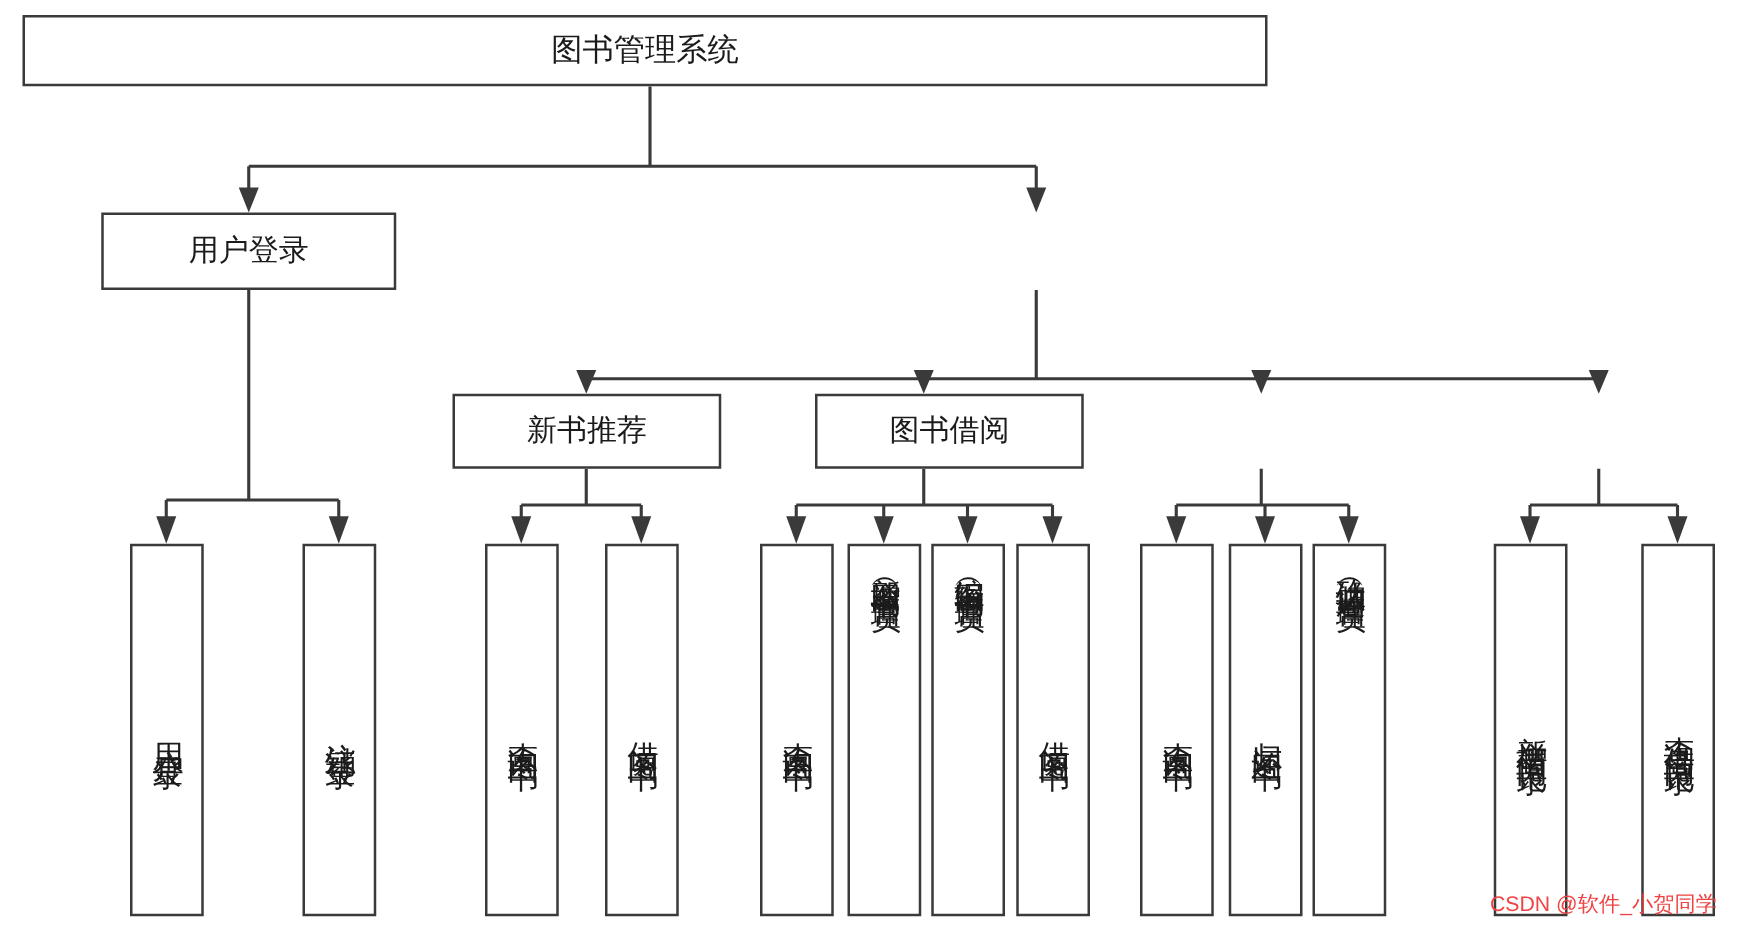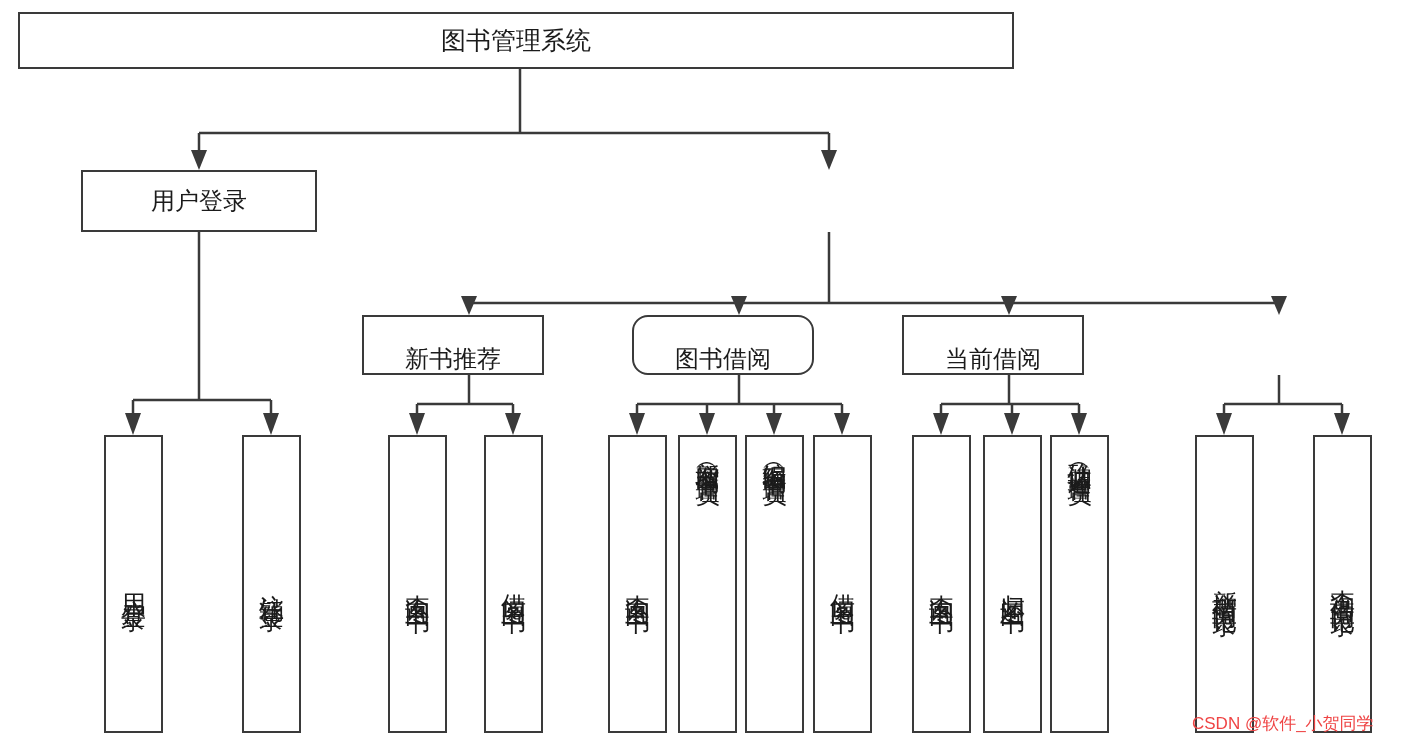--- a/index.html
+++ b/index.html
@@ -39,24 +39,24 @@
     left:18px;top:12px;width:996px;height:57px;
     border-width:2.5px;
   }
   .node.root .lbl{font-size:25px;}
   
   .node.lvl2{height:62px;}
   .node.lvl2 .lbl{font-size:24px;}
   #n-user-login{left:81px;top:170px;width:236px;}
   #n-book-manage{left:711px;top:170px;width:235px;}
   
-  .node.lvl3{height:60px;width:182px;align-items:flex-end;}
+  .node.lvl3{height:60px;width:215px;}
   .node.lvl3 .lbl{font-size:24px;}
   #n-new-rec{left:362px;top:315px;}
-  #n-borrow{left:632px;top:315px;border-radius:16px;}
+  #n-borrow{left:652px;top:315px;}
   #n-current{left:902px;top:315px;}
   #n-history{left:1172px;top:315px;}
   
   .node.leaf{
     top:435px;height:298px;width:59px;
     align-items:flex-start;
     padding-top:6px;
   }
   .node.leaf .lbl{
     writing-mode:vertical-rl;
@@ -162,23 +162,20 @@
   <div class="node lvl2" id="n-user-login">
     <span class="lbl">用户登录</span>
   </div>
 
   <div class="node lvl3" id="n-new-rec">
     <span class="lbl">新书推荐</span>
   </div>
   <div class="node lvl3" id="n-borrow">
     <span class="lbl">图书借阅</span>
   </div>
-  <div class="node lvl3" id="n-current">
-    <span class="lbl">当前借阅</span>
-  </div>
 
   <div class="node leaf center" id="n-leaf-1" style="left:104px;">
     <span class="lbl">用户登录</span>
   </div>
   <div class="node leaf center" id="n-leaf-2" style="left:242px;">
     <span class="lbl">注销登录</span>
   </div>
 
   <div class="node leaf center" id="n-leaf-3" style="left:388px;">
     <span class="lbl">查询图书</span>

